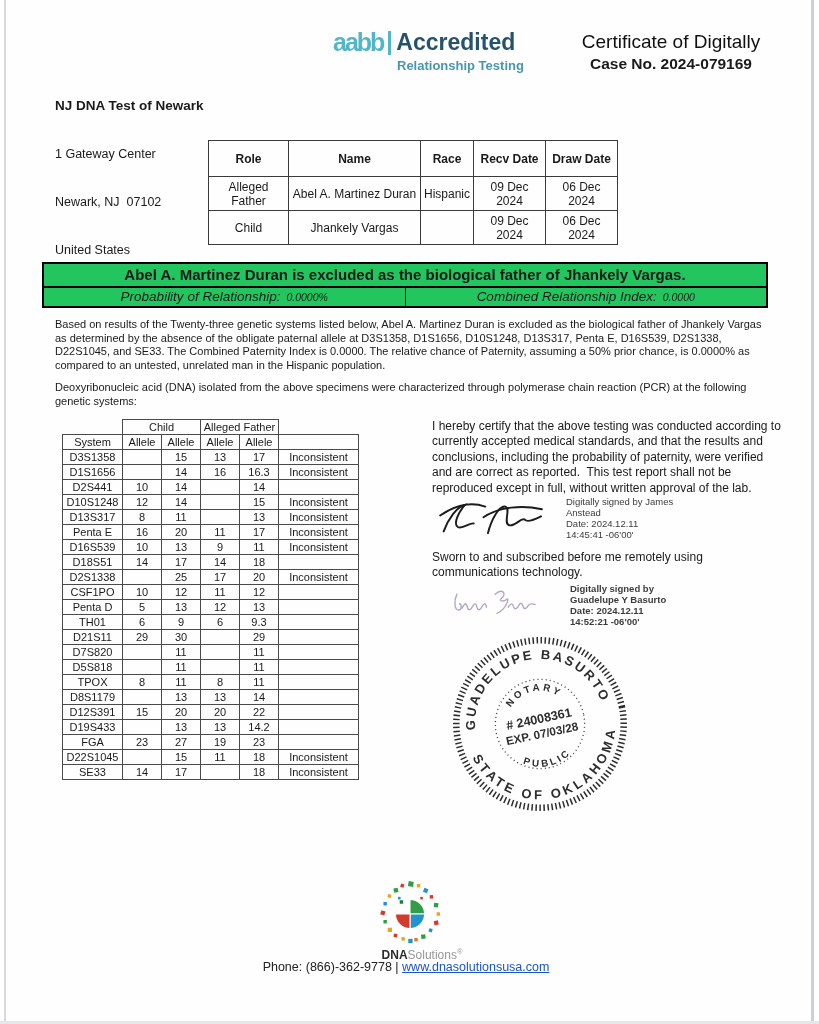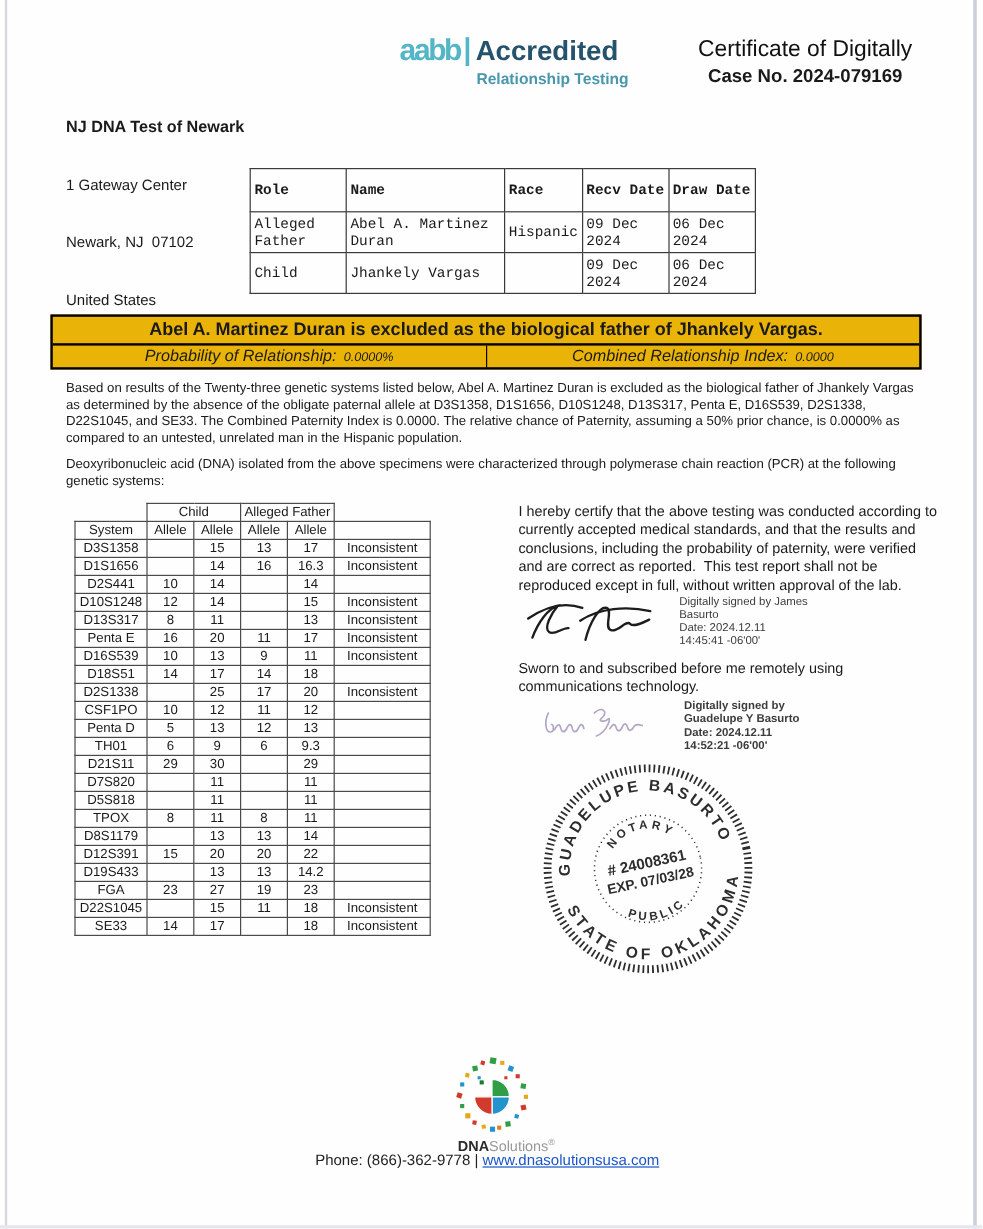--- a/index.html
+++ b/index.html
@@ -21,26 +21,26 @@
   .cert-title{font-size:19px;color:#111;}
   .case-no{font-size:15.5px;font-weight:bold;margin-top:2px;}
 
   
   .address{position:absolute;left:55px;top:66px;font-size:12.5px;line-height:16px;white-space:pre-wrap;}
   .address .lab-name{font-size:13.5px;font-weight:bold;}
 
   
   table{border-collapse:collapse;}
   .ptable{position:absolute;left:208px;top:140px;font-size:12px;}
-  .ptable th,.ptable td{border:1px solid #3a3a3a;text-align:left;vertical-align:middle;padding:1px 3px;font-family:Liberation Mono, monospace;}
+  .ptable th,.ptable td{border:1px solid #3a3a3a;text-align:center;vertical-align:middle;padding:1px 3px;}
   .ptable th{font-weight:bold;height:33px;}
   .ptable td{height:31px;}
 
   
-  .banner{position:absolute;left:42px;top:262px;width:722px;border:2px solid #000;background:#eab308;}
+  .banner{position:absolute;left:42px;top:262px;width:722px;border:2px solid #000;background:#22c55e;}
   .banner-title{font-size:15px;font-weight:bold;text-align:center;padding:2px 0 3px;border-bottom:2px solid #000;}
   .banner-row{display:flex;}
   .banner-cell{flex:1;text-align:center;padding:1px 0 2px;font-size:13.5px;font-style:italic;}
   .banner-cell.left{border-right:1px solid #000;}
   .banner-val{font-size:10.5px;margin-left:6px;}
 
   
   .para{position:absolute;left:55px;width:712px;font-size:11px;line-height:13.6px;text-align:left;}
   .para1{top:318px;}
   .para2{top:381px;}
@@ -360,21 +360,21 @@
     <svg width="118" height="46" viewBox="0 0 130 52">
       <g fill="none" stroke="#1c1c1c" stroke-width="2.2" stroke-linecap="round">
         <path d="M7,40 C12,26 22,12 31,10 C25,17 17,31 23,35 C28,38 36,30 41,31"></path>
         <path d="M3,22 C22,9 40,7 54,12"></path>
         <path d="M57,42 C61,26 70,10 77,12 C83,14 74,31 81,33 C88,35 95,23 99,27 C102,30 109,27 117,23"></path>
         <path d="M52,24 C70,12 96,10 118,15"></path>
       </g>
     </svg>
     <div class="sigtext">
       <div>Digitally signed by James</div>
-      <div>Basurto</div>
+      <div>Anstead</div>
       <div>Date: 2024.12.11</div>
       <div>14:45:41 -06'00'</div>
     </div>
   </div>
 
   <div class="sworn">Sworn to and subscribed before me remotely using communications technology.</div>
 
   <div class="sigblock sig2">
     <svg width="100" height="38" viewBox="0 0 115 42">
       <g fill="none" stroke="#b3a4c6" stroke-width="1.6" stroke-linecap="round">

